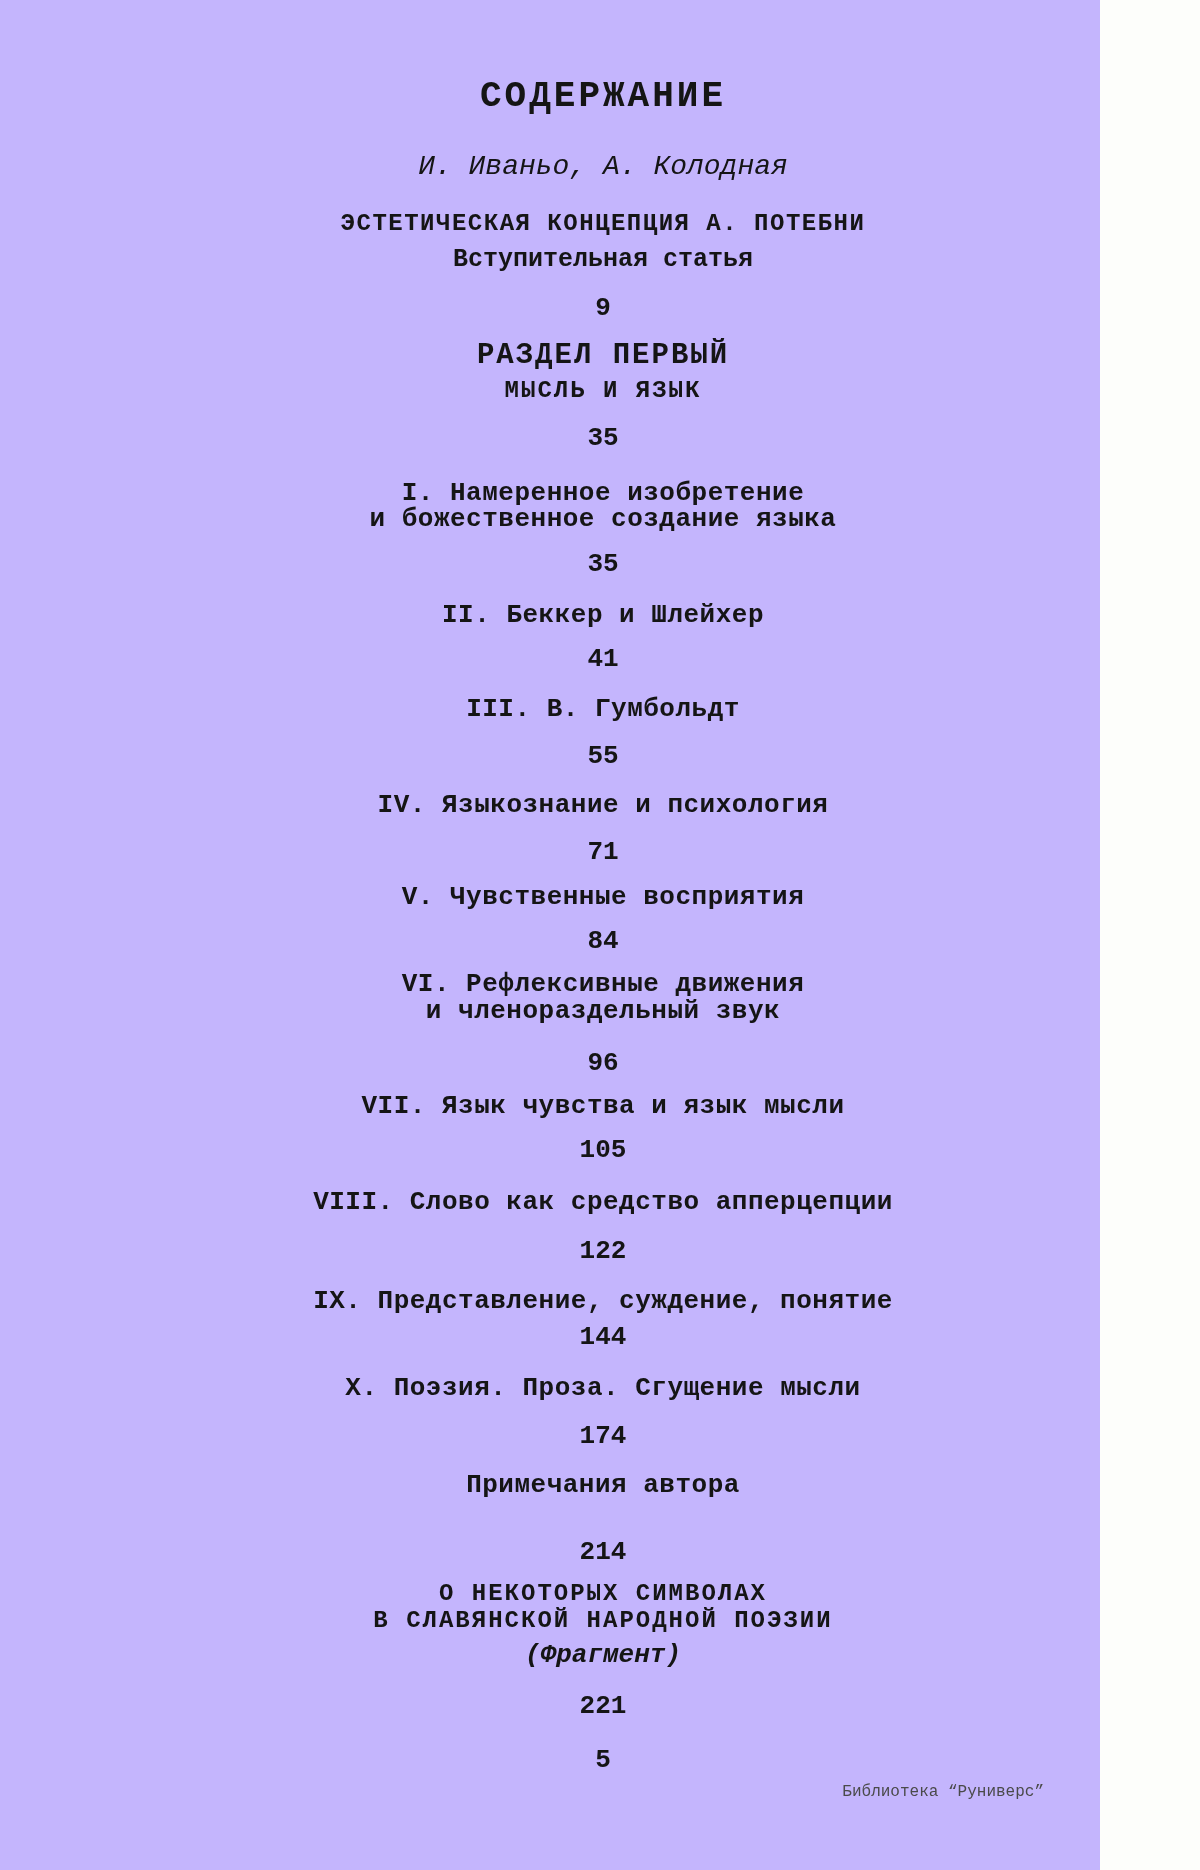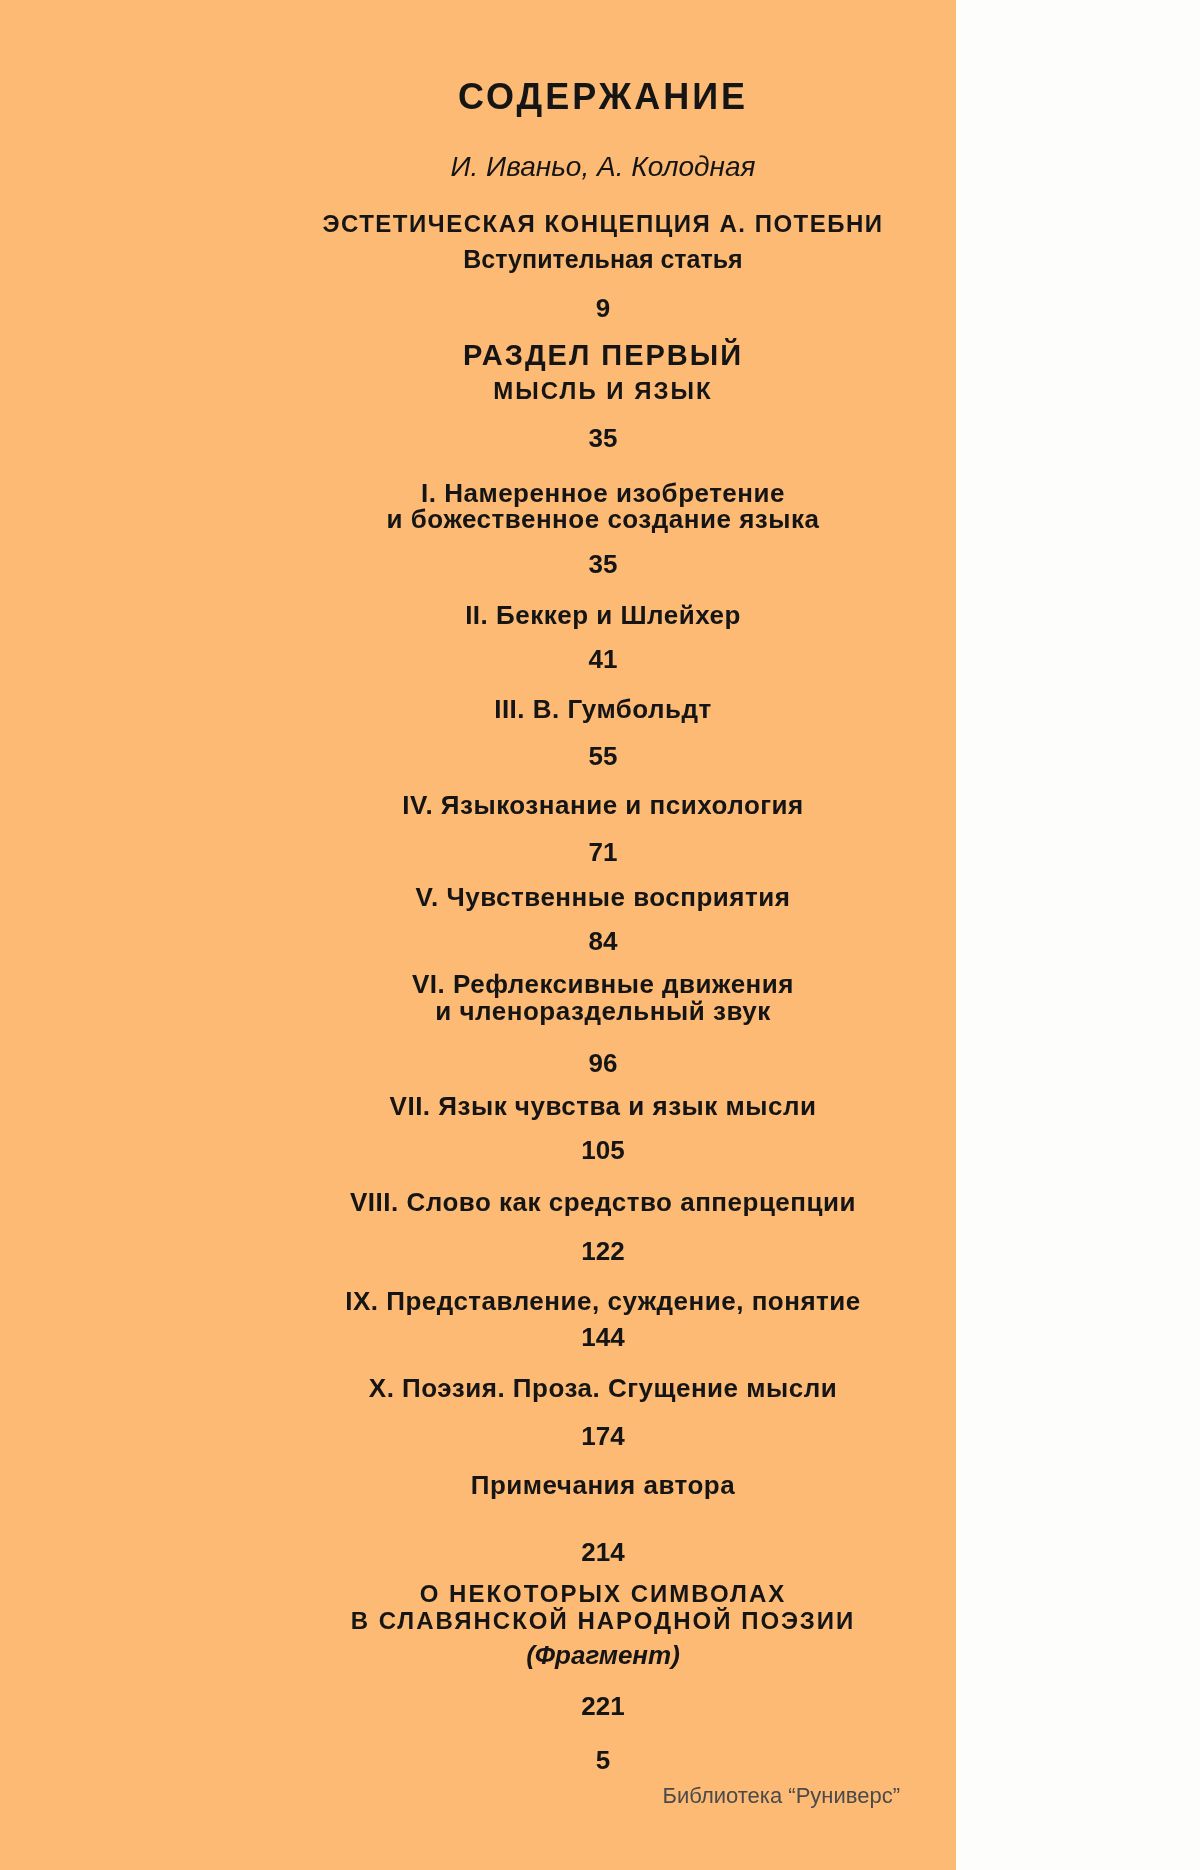--- a/index.html
+++ b/index.html
@@ -2,25 +2,25 @@
 <html><head>
 <meta charset="utf-8">
 <style>
   html, body {
     margin: 0;
     padding: 0;
     background: #fdfefb;
   }
   .page {
     position: relative;
-    width: 956px;
+    width: 1100px;
     height: 1870px;
-    background: #fdba74;
+    background: #c4b5fd;
     overflow: hidden;
-    font-family: Liberation Sans, sans-serif;
+    font-family: Liberation Mono, monospace;
     color: #151515;
   }
   .line {
     position: absolute;
     left: 3px;
     width: 1200px;
     text-align: center;
     white-space: nowrap;
   }
   .t-title    { font-size: 36px; font-weight: bold; letter-spacing: 3px; }
@@ -30,21 +30,21 @@
   .t-num      { font-size: 26px; font-weight: bold; }
   .t-section  { font-size: 29px; font-weight: bold; letter-spacing: 2px; }
   .t-caps-xs  { font-size: 24px; font-weight: bold; letter-spacing: 2px; }
   .t-entry    { font-size: 26px; font-weight: bold; letter-spacing: 0.5px; }
   .t-frag     { font-size: 26px; font-weight: bold; font-style: italic; }
   .t-pagenum  { font-size: 26px; font-weight: bold; }
   .watermark {
     position: absolute;
     right: 56px;
     top: 1783px;
-    font-size: 22px;
+    font-size: 16px;
     font-weight: normal;
     color: #4a4a4a;
     text-align: right;
     white-space: nowrap;
   }
 </style>
 </head>
 <body>
 
 <div class="page">

